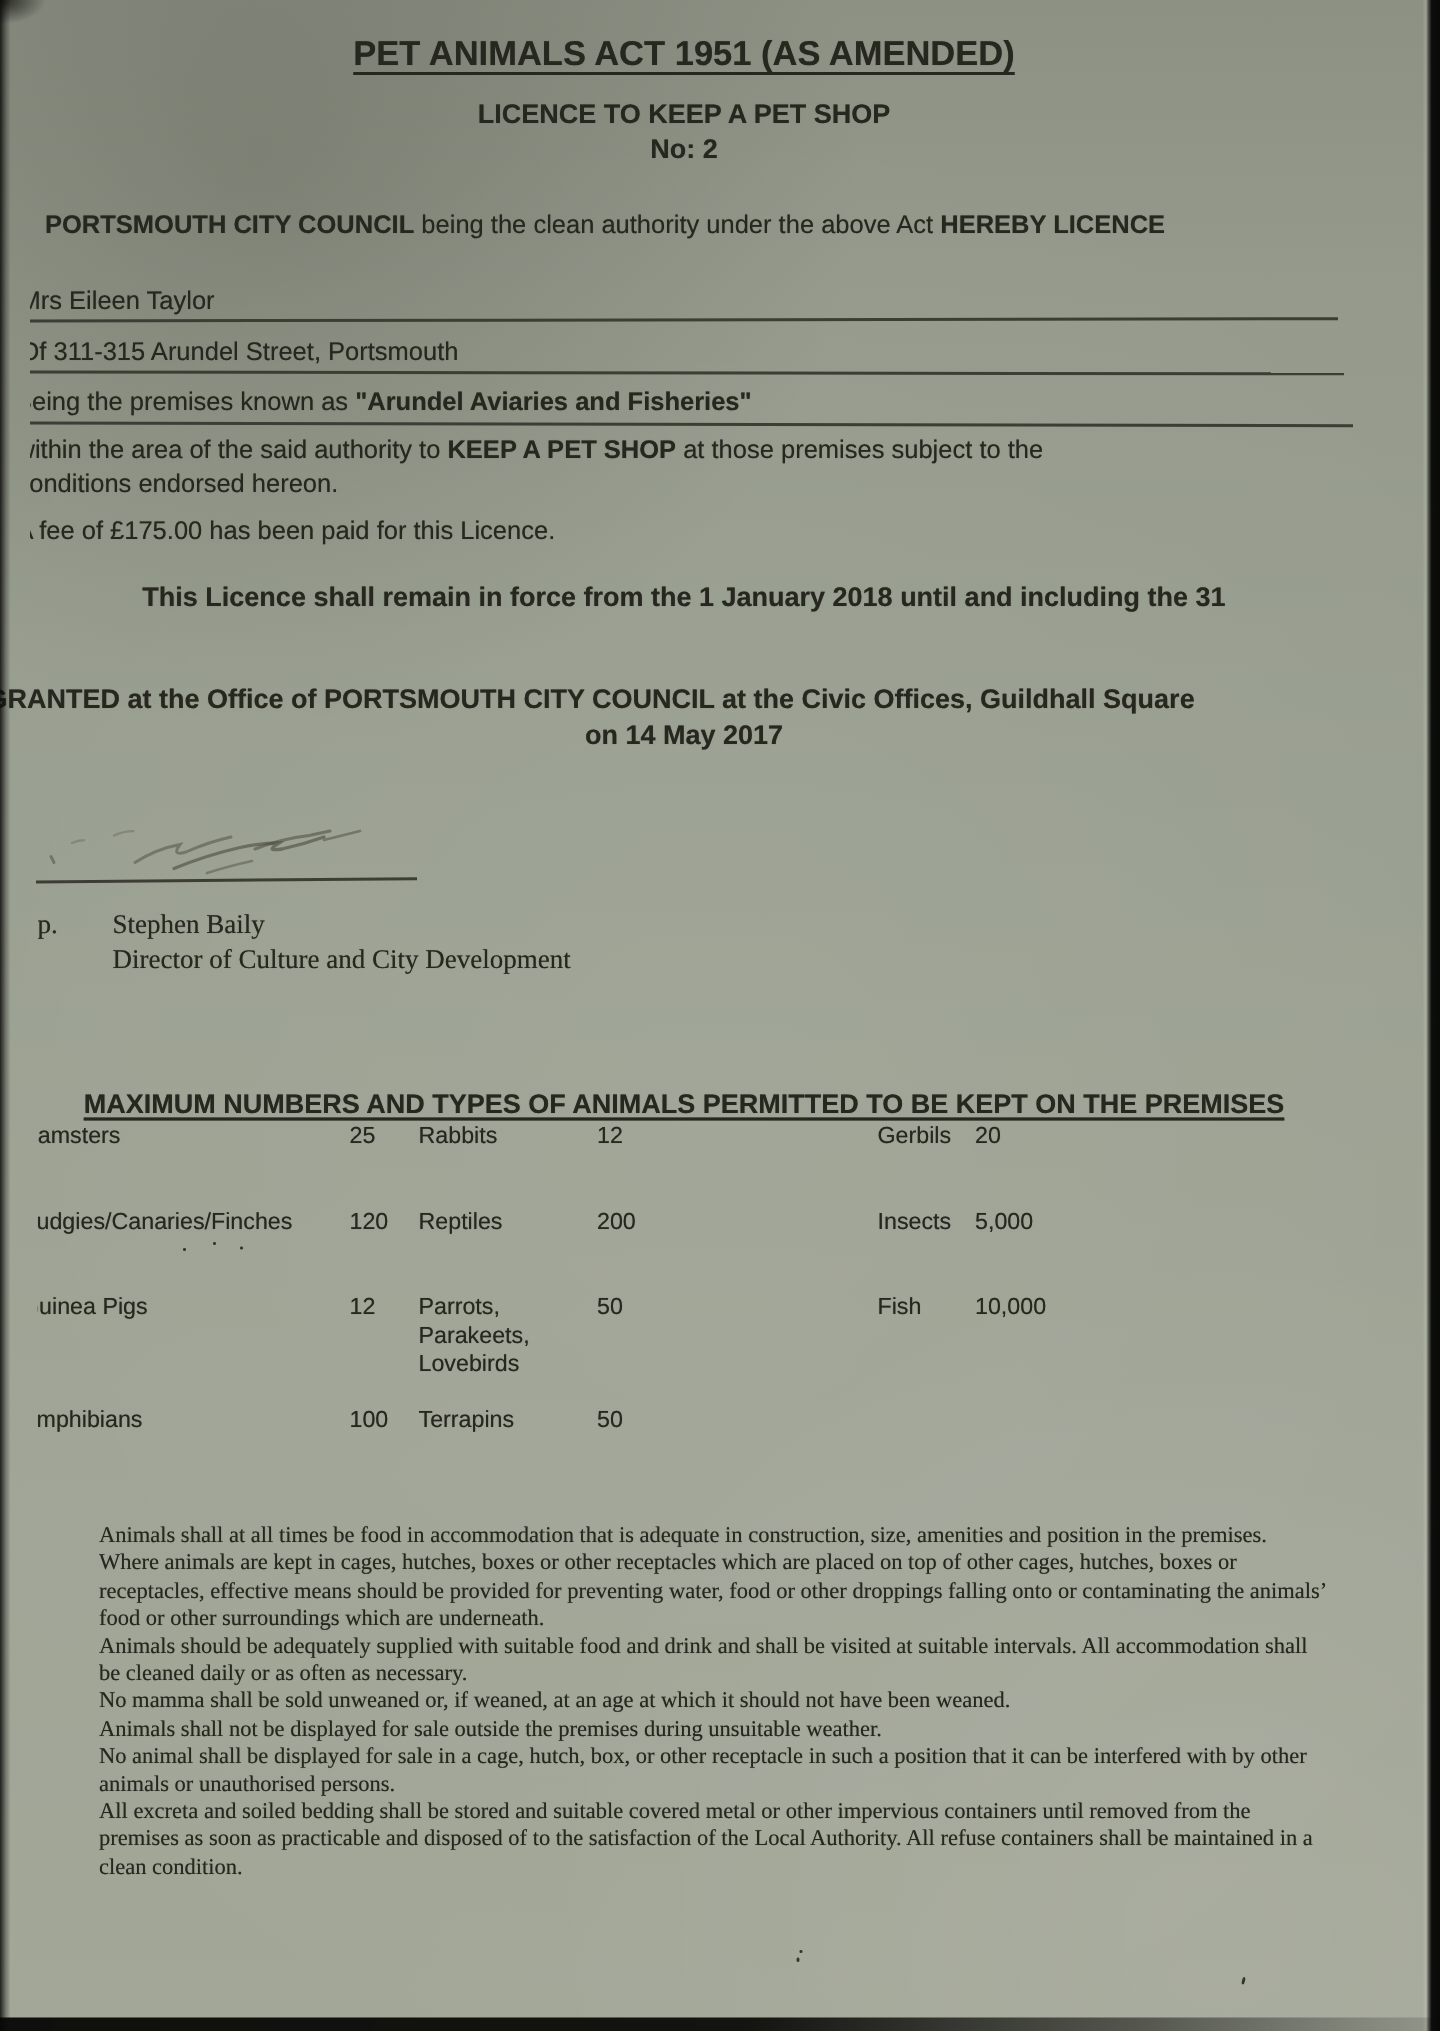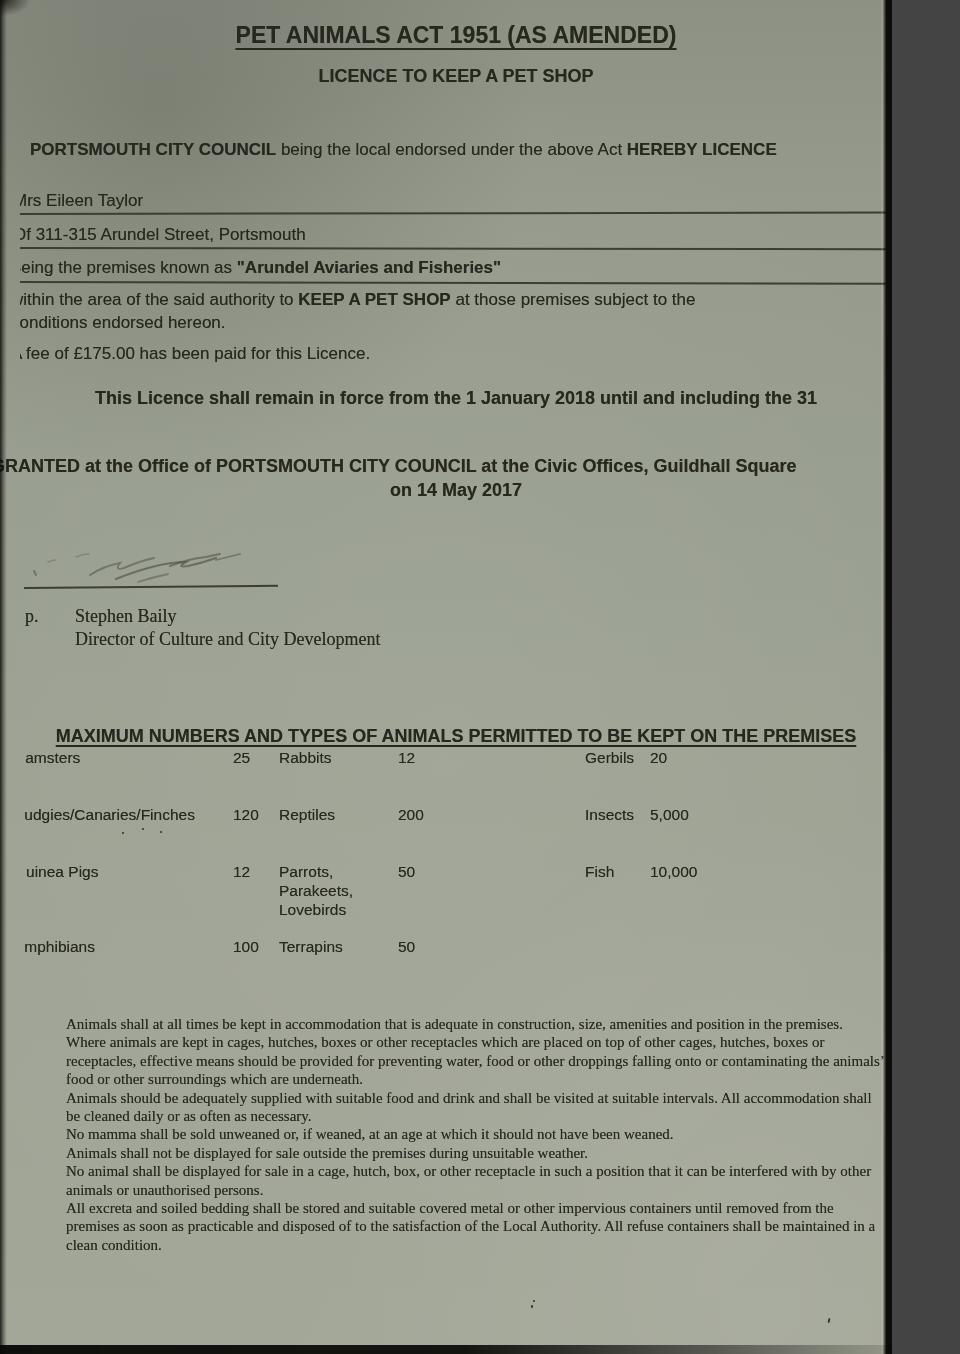--- a/index.html
+++ b/index.html
@@ -1,17 +1,17 @@
 <!DOCTYPE html>
 <html><head>
 <meta charset="utf-8">
 <style>
   html,body{margin:0;padding:0;background:#444;}
   .page{
-    position:relative;width:892px;height:1354px;overflow:hidden;
+    position:relative;width:960px;height:1354px;overflow:hidden;
     background:linear-gradient(180deg,#8d9184 0%,#959a8c 15%,#9aa091 42%,#a0a496 72%,#a3a798 100%);
     font-family:"Liberation Sans",sans-serif;color:#26271f;
   }
   .page::before{
     content:"";position:absolute;inset:0;pointer-events:none;
     background:
       radial-gradient(ellipse 60% 40% at 18% 8%, rgba(30,32,26,0.18), transparent 70%),
       radial-gradient(ellipse 70% 50% at 85% 95%, rgba(255,255,255,0.07), transparent 70%),
       radial-gradient(ellipse 90% 70% at 50% 55%, rgba(255,255,255,0.05), transparent 75%);
   }
@@ -54,23 +54,24 @@
   .speck{position:absolute;background:#34352c;border-radius:45%;}
 </style>
 </head>
 <body>
 
 <div class="page">
 
   <div class="abs center f-title" style="top:22px;">PET ANIMALS ACT 1951 (AS AMENDED)</div>
   <div class="abs center" style="top:65px;line-height:23px;">
     <div class="f-sub">LICENCE TO KEEP A PET SHOP</div>
+    <div class="f-sub">No: 2</div>
   </div>
 
-  <div class="abs f-body" style="top:140px;left:30px;white-space:nowrap;"><span class="f-bold">PORTSMOUTH CITY COUNCIL</span><span> being the local endorsed under the above Act </span><span class="f-bold">HEREBY LICENCE</span></div>
+  <div class="abs f-body" style="top:140px;left:30px;white-space:nowrap;"><span class="f-bold">PORTSMOUTH CITY COUNCIL</span><span> being the clean authority under the above Act </span><span class="f-bold">HEREBY LICENCE</span></div>
 
   <div class="cutline f-body" style="top:191px;left:20px;"><span class="shift s7">Mrs Eileen Taylor</span></div>
   <div class="rule" style="top:213px;left:20px;width:872px;transform:rotate(-0.1deg);"></div>
 
   <div class="cutline f-body" style="top:225px;left:20px;"><span class="shift s7">Of 311-315 Arundel Street, Portsmouth</span></div>
   <div class="rule" style="top:247px;left:20px;width:876px;transform:rotate(0.08deg);"></div>
 
   <div class="cutline f-body" style="top:258px;left:20px;"><span class="shift s10"><span>Being the premises known as </span><span class="f-bold">"Arundel Aviaries and Fisheries"</span></span></div>
   <div class="rule" style="top:281px;left:20px;width:882px;transform:rotate(0.12deg);"></div>
 
@@ -135,21 +136,21 @@
   <div class="trow f-table" style="top:937px;">
     <div class="tc c-l1"><span class="shift s11">Amphibians</span></div>
     <div class="tc c-v1">100</div>
     <div class="tc c-l2">Terrapins</div>
     <div class="tc c-v2">50</div>
     <div class="tc c-l3"></div>
     <div class="tc c-v3"></div>
   </div>
 
   <div class="abs f-cond" style="top:1015px;left:66px;width:822px;">
-    <p>Animals shall at all times be kept in accommodation that is adequate in construction, size, amenities and position in the premises.</p>
+    <p>Animals shall at all times be food in accommodation that is adequate in construction, size, amenities and position in the premises.</p>
     <p>Where animals are kept in cages, hutches, boxes or other receptacles which are placed on top of other cages, hutches, boxes or receptacles, effective means should be provided for preventing water, food or other droppings falling onto or contaminating the animals’ food or other surroundings which are underneath.</p>
     <p>Animals should be adequately supplied with suitable food and drink and shall be visited at suitable intervals. All accommodation shall be cleaned daily or as often as necessary.</p>
     <p>No mamma shall be sold unweaned or, if weaned, at an age at which it should not have been weaned.</p>
     <p>Animals shall not be displayed for sale outside the premises during unsuitable weather.</p>
     <p>No animal shall be displayed for sale in a cage, hutch, box, or other receptacle in such a position that it can be interfered with by other animals or unauthorised persons.</p>
     <p>All excreta and soiled bedding shall be stored and suitable covered metal or other impervious containers until removed from the premises as soon as practicable and disposed of to the satisfaction of the Local Authority. All refuse containers shall be maintained in a clean condition.</p>
   </div>
 
   <div class="speck" style="left:122px;top:832px;width:2px;height:2px;"></div>
   <div class="speck" style="left:142px;top:828px;width:2px;height:2px;"></div>

